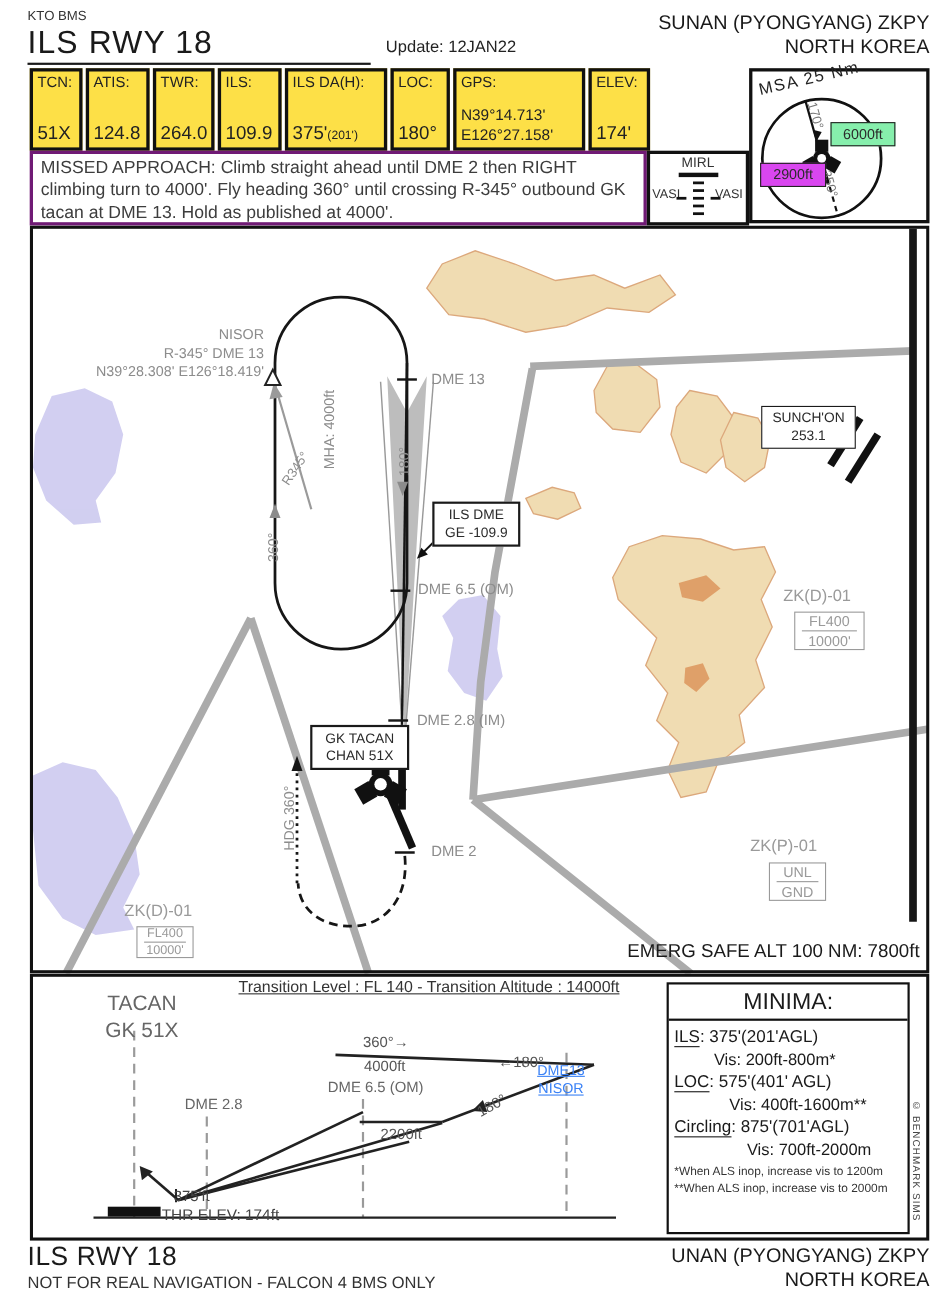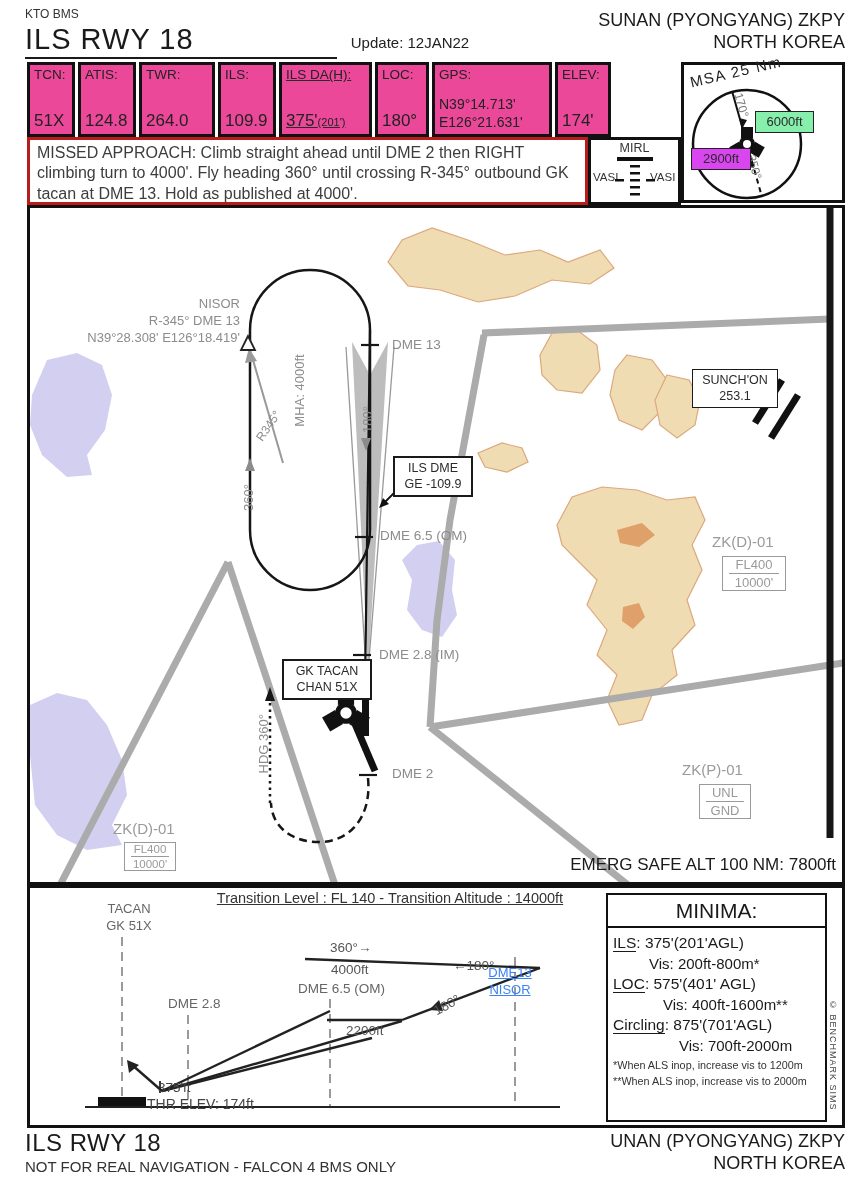--- a/index.html
+++ b/index.html
@@ -8,21 +8,21 @@
   .abs{position:absolute;}
   .gray{color:#8c8c8c;}
   .lbl{font-size:13.5px;white-space:nowrap;}
   .boxed{position:absolute;background:#fff;border:2px solid #1a1a1a;text-align:center;
          font-size:12.5px;line-height:1.3;padding:2px 3px;white-space:nowrap;}
   .zk-name{position:absolute;font-size:15px;color:#9a9a9a;white-space:nowrap;}
   .zk-box{position:absolute;border:1.5px solid #9a9a9a;color:#9a9a9a;text-align:center;
           font-size:13px;background:transparent;}
   .zk-box .div{border-top:1.5px solid #9a9a9a;margin:1px 6px;}
   .cell{border:3px solid #111;display:flex;flex-direction:column;justify-content:space-between;
-        padding:2px 4px 3px 4px;box-sizing:border-box;background:#ec4899;}
+        padding:2px 4px 3px 4px;box-sizing:border-box;background:#fde047;}
   .cell .cl{font-size:13.5px;color:#222;}
   .cell .cv{font-size:17px;color:#222;white-space:nowrap;}
   .cell .cv small{font-size:11px;}
   .rot{transform-origin:center center;white-space:nowrap;}
   .minrow{font-size:15.5px;color:#1a1a1a;white-space:nowrap;margin-bottom:3px;}
   .minrow .u{border-bottom:1.5px solid #1a1a1a;}
   .visline{font-size:15px;color:#1a1a1a;white-space:nowrap;margin-bottom:3px;}
   .note{font-size:10.8px;color:#333;white-space:nowrap;line-height:1.5;}
 </style>
 </head>
@@ -39,41 +39,41 @@
 
   <div class="abs" style="left:27px;top:62px;display:flex;gap:3px;height:75px;">
     <div class="cell" style="width:48px;">
       <div class="cl">TCN:</div>
       <div class="cv">51X</div>
     </div>
     <div class="cell" style="width:58px;">
       <div class="cl">ATIS:</div>
       <div class="cv">124.8</div>
     </div>
-    <div class="cell" style="width:76px;">
+    <div class="cell" style="width:56px;">
       <div class="cl">TWR:</div>
       <div class="cv">264.0</div>
     </div>
     <div class="cell" style="width:58px;">
       <div class="cl">ILS:</div>
       <div class="cv">109.9</div>
     </div>
-    <div class="cell" style="width:93px;text-decoration:underline;">
+    <div class="cell" style="width:93px;">
       <div class="cl">ILS DA(H):</div>
       <div class="cv"><span>375'</span><small>(201')</small></div>
     </div>
     <div class="cell" style="width:54px;">
       <div class="cl">LOC:</div>
       <div class="cv">180°</div>
     </div>
     <div class="cell" style="width:120px;">
       <div class="cl">GPS:</div>
       <div style="font-size:14px;line-height:1.25;color:#222;">
         <div>N39°14.713'</div>
-        <div>E126°21.631'</div>
+        <div>E126°27.158'</div>
       </div>
     </div>
     <div class="cell" style="width:56px;">
       <div class="cl">ELEV:</div>
       <div class="cv">174'</div>
     </div>
   </div>
 
   <div class="abs" style="left:681px;top:62px;width:164px;height:141px;border:3px solid #111;box-sizing:border-box;">
     <svg width="158" height="135" viewBox="0 0 158 135">
@@ -90,21 +90,21 @@
         <circle r="4" fill="#fff"></circle>
       </g>
     </svg>
   </div>
   <div class="abs rot" style="left:689px;top:63px;font-size:15px;letter-spacing:1.5px;color:#222;transform:rotate(-13deg);">MSA 25 Nm</div>
   <div class="abs rot" style="left:729px;top:98px;font-size:12px;color:#777;transform:rotate(74deg);">170°</div>
   <div class="abs rot" style="left:742px;top:160px;font-size:12px;color:#777;transform:rotate(74deg);">350°</div>
   <div class="abs" style="left:755px;top:111px;width:57px;height:20px;border:1.5px solid #222;background:#86efac;text-align:center;font-size:13px;line-height:20px;">6000ft</div>
   <div class="abs" style="left:691px;top:148px;width:58px;height:20px;border:1.5px solid #222;background:#d946ef;text-align:center;font-size:13px;line-height:20px;">2900ft</div>
 
-  <div class="abs" style="left:27px;top:137px;width:561px;height:68px;border:3px solid #b91c1c;box-sizing:border-box;padding:3px 7px;font-size:16px;line-height:1.27;color:#3d3d3d;">MISSED APPROACH: Climb straight ahead until DME 2 then RIGHT climbing turn to 4000'. Fly heading 360° until crossing R-345° outbound GK tacan at DME 13. Hold as published at 4000'.</div>
+  <div class="abs" style="left:27px;top:137px;width:561px;height:68px;border:3px solid #701a75;box-sizing:border-box;padding:3px 7px;font-size:16px;line-height:1.27;color:#3d3d3d;">MISSED APPROACH: Climb straight ahead until DME 2 then RIGHT climbing turn to 4000'. Fly heading 360° until crossing R-345° outbound GK tacan at DME 13. Hold as published at 4000'.</div>
 
   <div class="abs" style="left:588px;top:137px;width:93px;height:68px;border:3px solid #111;box-sizing:border-box;">
     <div class="abs" style="left:0;top:1px;width:87px;text-align:center;font-size:12.5px;color:#333;">MIRL</div>
     <div class="abs" style="left:26px;top:17px;width:36px;height:4px;background:#111;"></div>
     <div class="abs" style="left:2px;top:31px;font-size:11.5px;color:#333;">VASI</div>
     <div class="abs" style="left:59px;top:31px;font-size:11.5px;color:#333;">VASI</div>
     <svg class="abs" style="left:0;top:0;" width="87" height="62">
       <g fill="#111">
         <rect x="39" y="25" width="10" height="2.5"></rect>
           <rect x="39" y="32" width="10" height="2.5"></rect>
@@ -278,21 +278,21 @@
     <polygon points="100,175 102,188 112,180" fill="#222"></polygon>
     <line x1="133" y1="196" x2="133" y2="208" stroke="#222" stroke-width="1.8"></line>
 
     <line x1="58" y1="222" x2="533" y2="222" stroke="#222" stroke-width="2"></line>
     <rect x="71" y="212" width="48" height="9" fill="#111"></rect>
 
     <rect x="1.5" y="1.5" width="815" height="240" fill="none" stroke="#111" stroke-width="3"></rect>
   </svg>
 
   <div class="abs" style="left:140px;top:890px;width:500px;text-align:center;font-size:14.5px;color:#333;text-decoration:underline;">Transition Level : FL 140  -  Transition Altitude : 14000ft</div>
-  <div class="abs" style="left:93px;top:901px;width:72px;text-align:center;font-size:13px;line-height:1.3;color:#666;">
+  <div class="abs" style="left:93px;top:901px;width:72px;text-align:center;font-size:19px;line-height:1.3;color:#666;">
     <div>TACAN</div>
     <div>GK 51X</div>
   </div>
   <div class="abs" style="left:168px;top:996px;font-size:13.5px;color:#666;">DME 2.8</div>
   <div class="abs" style="left:330px;top:940px;font-size:13.5px;color:#555;">
     <span>360°</span><span>→</span>
   </div>
   <div class="abs" style="left:331px;top:962px;font-size:13.5px;color:#555;">4000ft</div>
   <div class="abs" style="left:298px;top:981px;font-size:13.5px;color:#666;">DME 6.5 (OM)</div>
   <div class="abs" style="left:475px;top:965px;width:70px;text-align:center;font-size:13px;line-height:1.3;color:#3b82f6;text-decoration:underline;">

